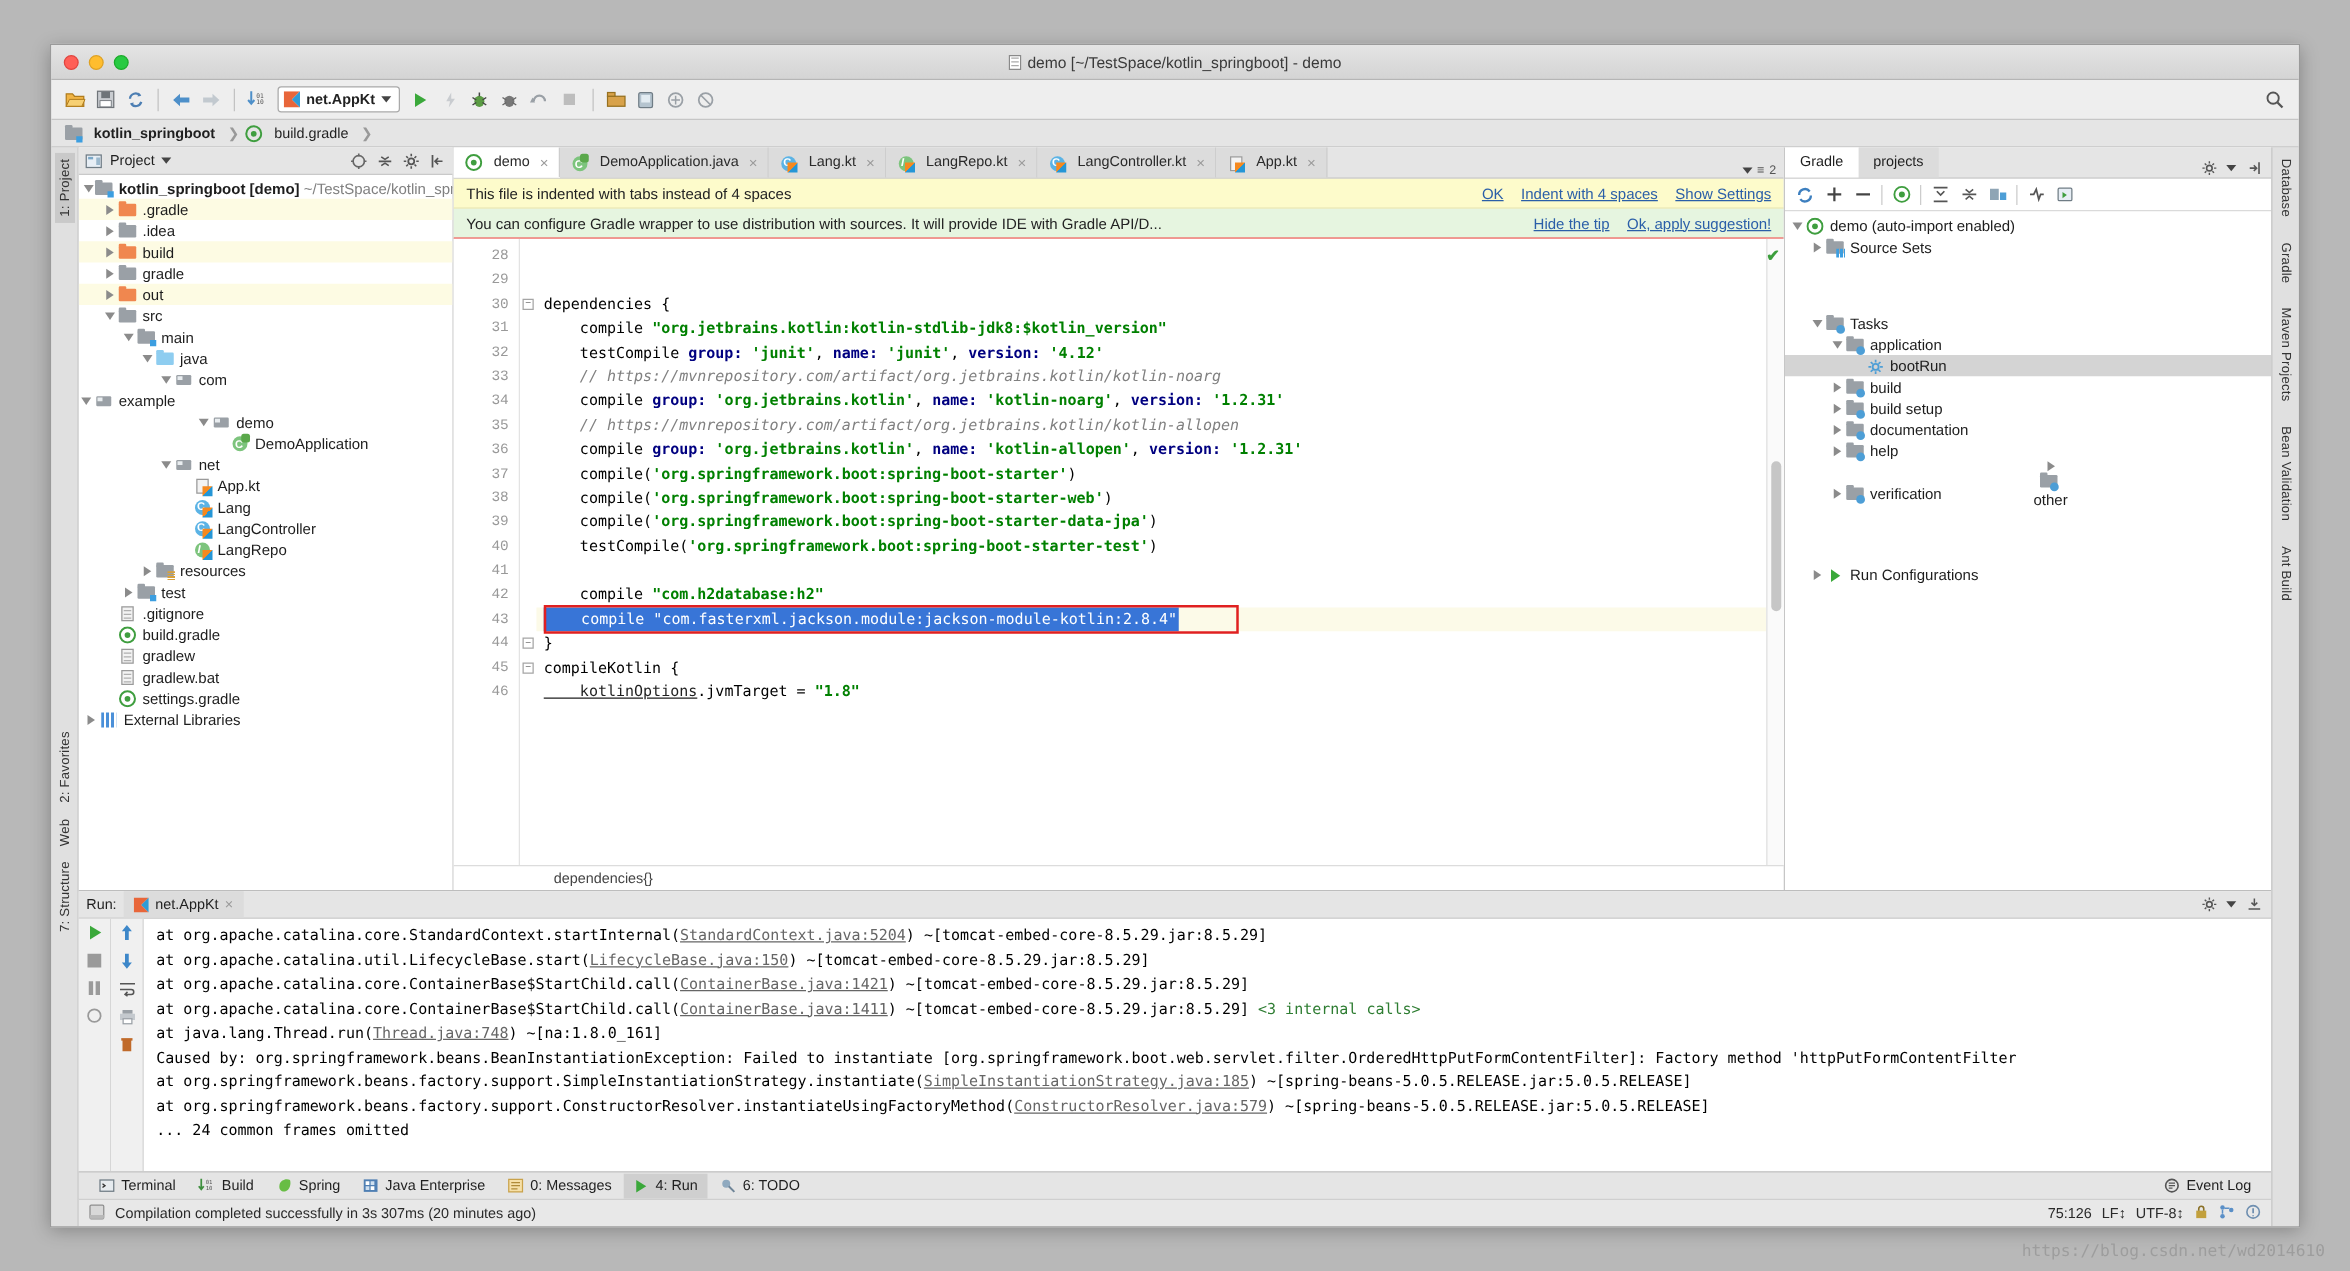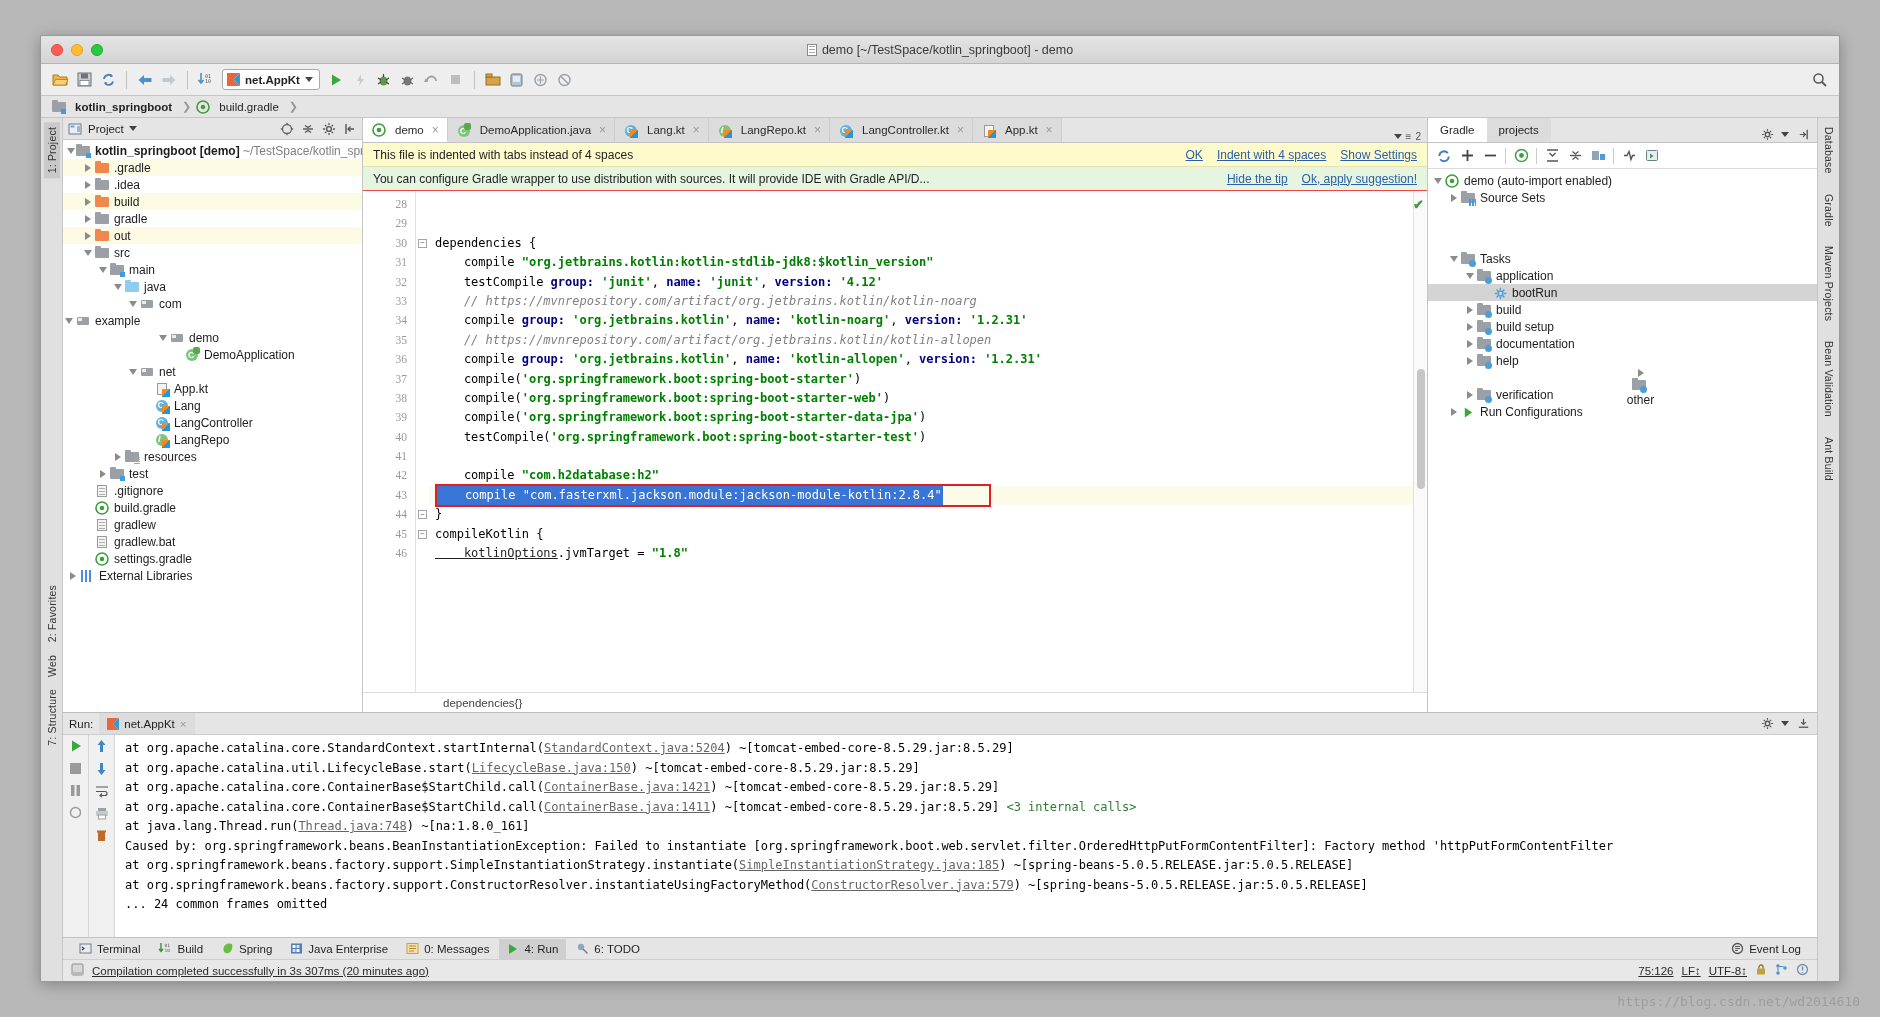--- a/index.html
+++ b/index.html
@@ -130,21 +130,21 @@
   .notif {
     display:flex;align-items:center;padding:0 10px;height:24px;font-size:12px;flex:0 0 24px;
   }
   .notif.yellow{background:#fdfbcb;border-bottom:1px solid #e6e3b0;}
   .notif.green{background:#e6f5e0;border-bottom:1px solid #ef4444;}
   .notif .msg{flex:1;color:#232323;overflow:hidden;text-overflow:ellipsis;white-space:nowrap;}
   .notif a{color:#2b5fa8;text-decoration:underline;margin-left:14px;white-space:nowrap;}
 
   .editor-area{flex:1;display:flex;min-height:0;position:relative;overflow:hidden;background:#fff;}
   .gutter{width:52px;background:#fff;border-right:0;flex:0 0 52px;padding-top:4px;text-align:right;}
-  .gutter .gl{height:19.4px;font-family:Liberation Serif, serif;font-size:11.5px;color:#999;padding-right:8px;line-height:19.4px;}
+  .gutter .gl{height:19.4px;font-family:Liberation Mono, monospace;font-size:11.5px;color:#999;padding-right:8px;line-height:19.4px;}
   .foldcol{width:14px;flex:0 0 14px;border-left:1px solid #e3e3e3;padding-top:4px;}
   .foldcol .fl{height:19.4px;display:flex;align-items:center;justify-content:center;}
   .fmark{width:9px;height:9px;border:1px solid #a5a5a5;background:#fff;display:flex;align-items:center;justify-content:center;font-size:8px;color:#666;line-height:1;}
   .code{flex:1;padding-top:4px;font-family:"DejaVu Sans Mono",monospace;font-size:12px;overflow:hidden;position:relative;}
   .cl{height:19.4px;line-height:19.4px;white-space:pre;padding-left:6px;}
   .cl.cur{background:#fcfae8;}
   .k{color:#000080;font-weight:bold;}
   .s{color:#008000;font-weight:bold;}
   .c{color:#808080;font-style:italic;}
   .plain{color:#000;}
@@ -178,21 +178,21 @@
   .console{flex:1;overflow:hidden;padding:4px 0 0 10px;font-family:"DejaVu Sans Mono",monospace;font-size:12px;white-space:nowrap;}
   .console .ln{height:19.5px;line-height:19.5px;color:#111;}
   .console .lnk{color:#666;text-decoration:underline;}
   .console .gn{color:#2e7d32;}
 
   
   .statusbar-tabs{height:22px;background:#e5e5e5;border-top:1px solid #c3c3c3;display:flex;align-items:center;gap:2px;padding:0 8px;font-size:11.5px;flex:0 0 22px;}
   .swt{display:flex;align-items:center;gap:5px;padding:0 8px;height:20px;}
   .swt.active{background:#cfcfcf;}
   .statusbar-tabs .sp{flex:1;}
-  .statusbar{height:22px;background:#e8e8e8;border-top:1px solid #cfcfcf;display:flex;align-items:center;gap:8px;padding:0 8px;font-size:11.5px;color:#2a2a2a;flex:0 0 22px;text-decoration:underline;}
+  .statusbar{height:22px;background:#e8e8e8;border-top:1px solid #cfcfcf;display:flex;align-items:center;gap:8px;padding:0 8px;font-size:11.5px;color:#2a2a2a;flex:0 0 22px;}
   .statusbar .sp{flex:1;}
   .watermark-outer{position:absolute;right:20px;bottom:8px;color:#9d9d9d;font-size:13px;font-family:"DejaVu Sans Mono",monospace;}
 </style>
 </head>
 <body>
 
 <div class="window">
 
   <div class="titlebar">
     <div class="traffic">
@@ -984,21 +984,21 @@
               <div class="trow" style="padding-left: 36px;">
                 <span class="tw">
                   <span class="tri-r"></span>
                 </span>
                 <span class="ticon">
                   <span class="fold grey"></span>
                   <span style="position:absolute;right:0;bottom:0;width:7px;height:7px;border-radius:50%;background:#4d9ed6;"></span>
                 </span>
                 <span class="lbl">verification</span>
               </div>
-              <div class="trow" style="padding-left: 20px;">
+              <div class="trow" style="padding-left: 20px; margin-top: 48px;">
                 <span class="tw">
                   <span class="tri-r"></span>
                 </span>
                 <span class="ticon">
                   <svg width="13" height="13" viewBox="0 0 14 14" style="position:absolute;left:2px;top:2px;">
                     <path d="M3 1.5l8 5.5-8 5.5z" fill="#3aa83a"></path>
                   </svg>
                 </span>
                 <span class="lbl">Run Configurations</span>
               </div>

